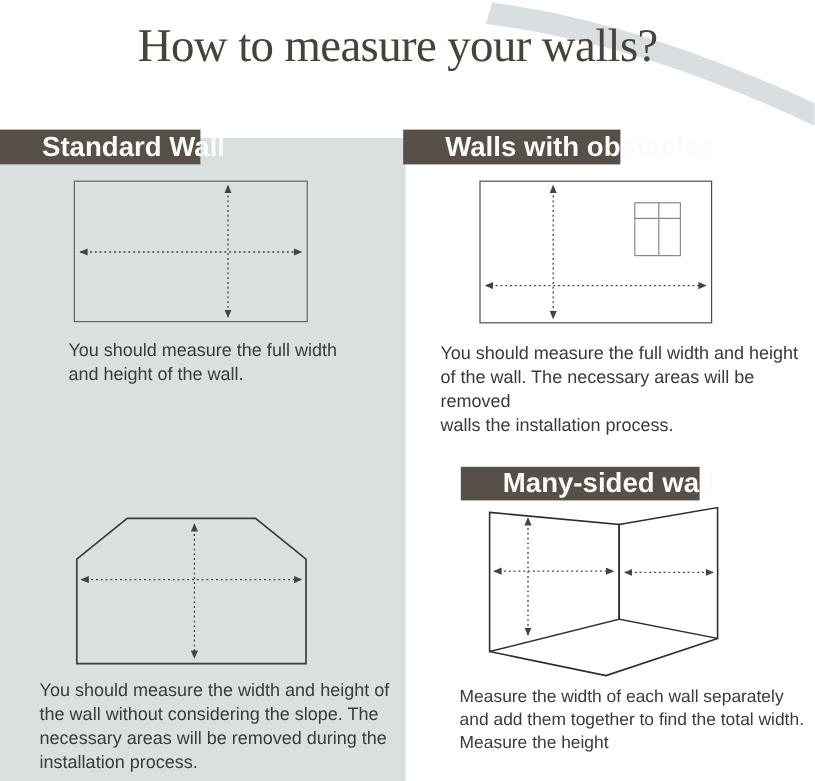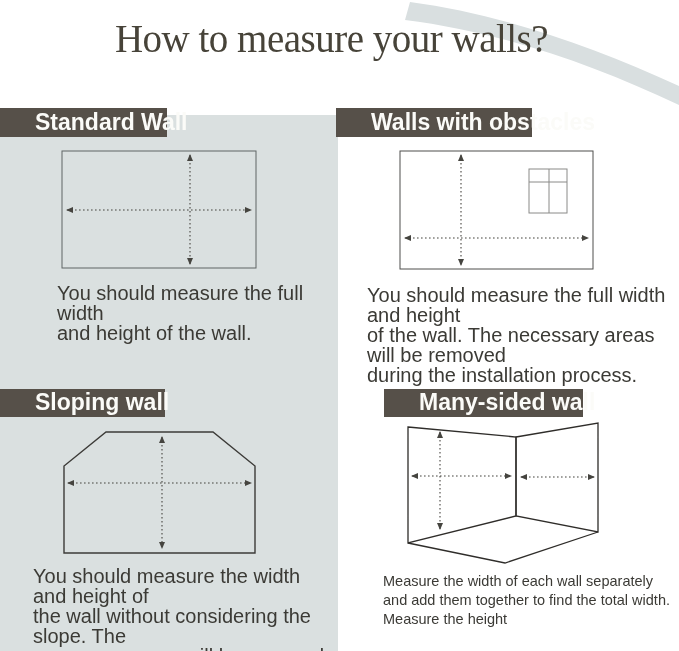--- a/index.html
+++ b/index.html
@@ -7,29 +7,29 @@
           font-family:"Liberation Sans",sans-serif;}
   .stripe-svg{position:absolute;left:0;top:0;pointer-events:none;}
   .page-title{position:absolute;left:0;right:0;top:16px;margin:0;text-align:center;
               padding-right:16px;font-family:"Liberation Serif",serif;font-weight:400;
               font-size:39px;letter-spacing:-0.5px;color:#474339;}
   .left-panel{position:absolute;left:0;top:115px;width:338px;height:536px;background:#dae0e0;}
   .band{position:absolute;height:29px;background:#565049;color:#fbfbf8;
         font-size:23px;font-weight:700;line-height:28px;padding-left:35px;
         box-sizing:border-box;white-space:nowrap;}
   .band.b1{left:0;top:108px;width:167px;}
-  .band.b2{left:336px;top:108px;width:196px;}
+  .band.b2{left:336px;top:108px;width:181px;}
   .band.b3{left:0;top:389px;width:165px;height:28px;line-height:27px;}
   .band.b4{left:340px;top:389px;width:199px;height:28px;line-height:27px;margin-left:44px;}
   .diagram{position:absolute;}
   .d1{left:40px;top:142px;}
   .d2{left:360px;top:142px;}
   .d3{left:30px;top:422px;}
   .d4{left:395px;top:415px;}
-  .desc{position:absolute;margin:0;color:#3b3a35;font-size:20px;line-height:20px;
+  .desc{position:absolute;margin:0;color:#3b3a35;font-size:15px;line-height:20px;
         white-space:pre-line;}
   .t1{left:57px;top:283px;width:260px;}
   .t2{left:367px;top:285px;width:305px;}
   .t3{left:33px;top:566px;width:300px;}
   .t4{left:383px;top:572px;width:300px;font-size:14.5px;line-height:19px;}
 </style>
 </head>
 <body>
 
 <div class="canvas">
@@ -71,23 +71,22 @@
       <rect x="169" y="27" width="38" height="44" fill="none" stroke="#8a8a88" stroke-width="1"></rect>
       <line x1="169" y1="40" x2="207" y2="40" stroke="#8a8a88" stroke-width="1"></line>
       <line x1="189" y1="27" x2="189" y2="71" stroke="#8a8a88" stroke-width="1"></line>
     </g>
     <line x1="101" y1="13" x2="101" y2="123" stroke="#45443f" stroke-width="1.1" stroke-dasharray="1.6 2.4" marker-start="url(#m2)" marker-end="url(#m2)"></line>
     <line x1="45" y1="96" x2="228" y2="96" stroke="#45443f" stroke-width="1.1" stroke-dasharray="1.6 2.4" marker-start="url(#m2)" marker-end="url(#m2)"></line>
   </svg>
 
   <p class="desc t2">You should measure the full width and height
 of the wall. The necessary areas will be removed
-during the installation process.</p>
+walls the installation process.</p>
 
-  <div class="band b3">Sloping wall</div>
 
   <svg class="diagram d3" width="240" height="140" viewBox="0 0 240 140">
     <defs>
       <marker id="m3" markerWidth="8" markerHeight="8" refX="6" refY="3" orient="auto-start-reverse" markerUnits="userSpaceOnUse">
         <path d="M0,0 L7,3 L0,6 Z" fill="#45443f"></path>
       </marker>
     </defs>
     <polygon points="76,10 183,10 225,44 225,131 34,131 34,44" fill="none" stroke="#3c3b38" stroke-width="1.4"></polygon>
     <line x1="132" y1="15" x2="132" y2="126" stroke="#45443f" stroke-width="1.1" stroke-dasharray="1.6 2.4" marker-start="url(#m3)" marker-end="url(#m3)"></line>
     <line x1="38" y1="61" x2="221" y2="61" stroke="#45443f" stroke-width="1.1" stroke-dasharray="1.6 2.4" marker-start="url(#m3)" marker-end="url(#m3)"></line>

